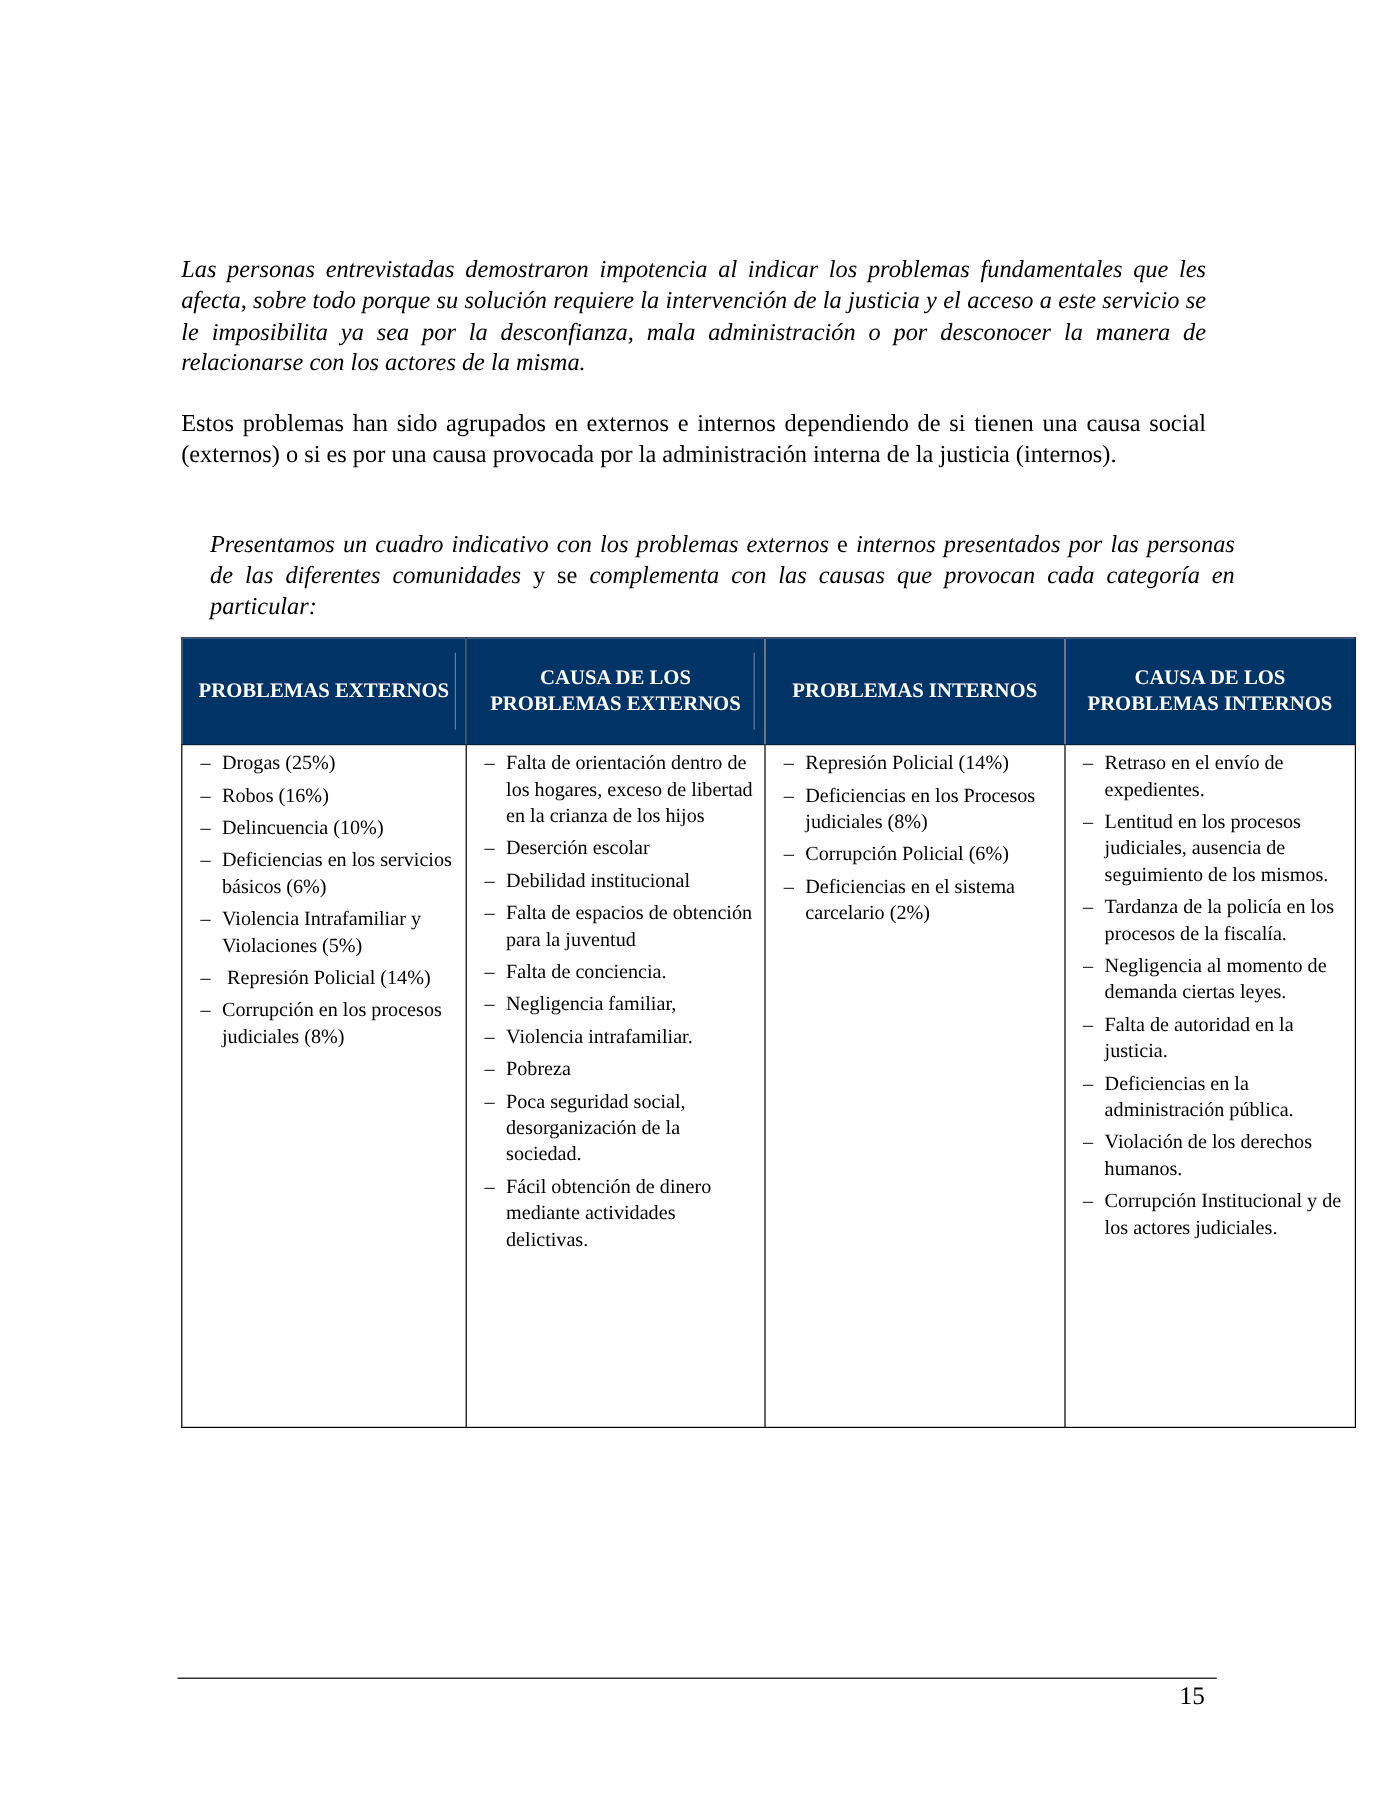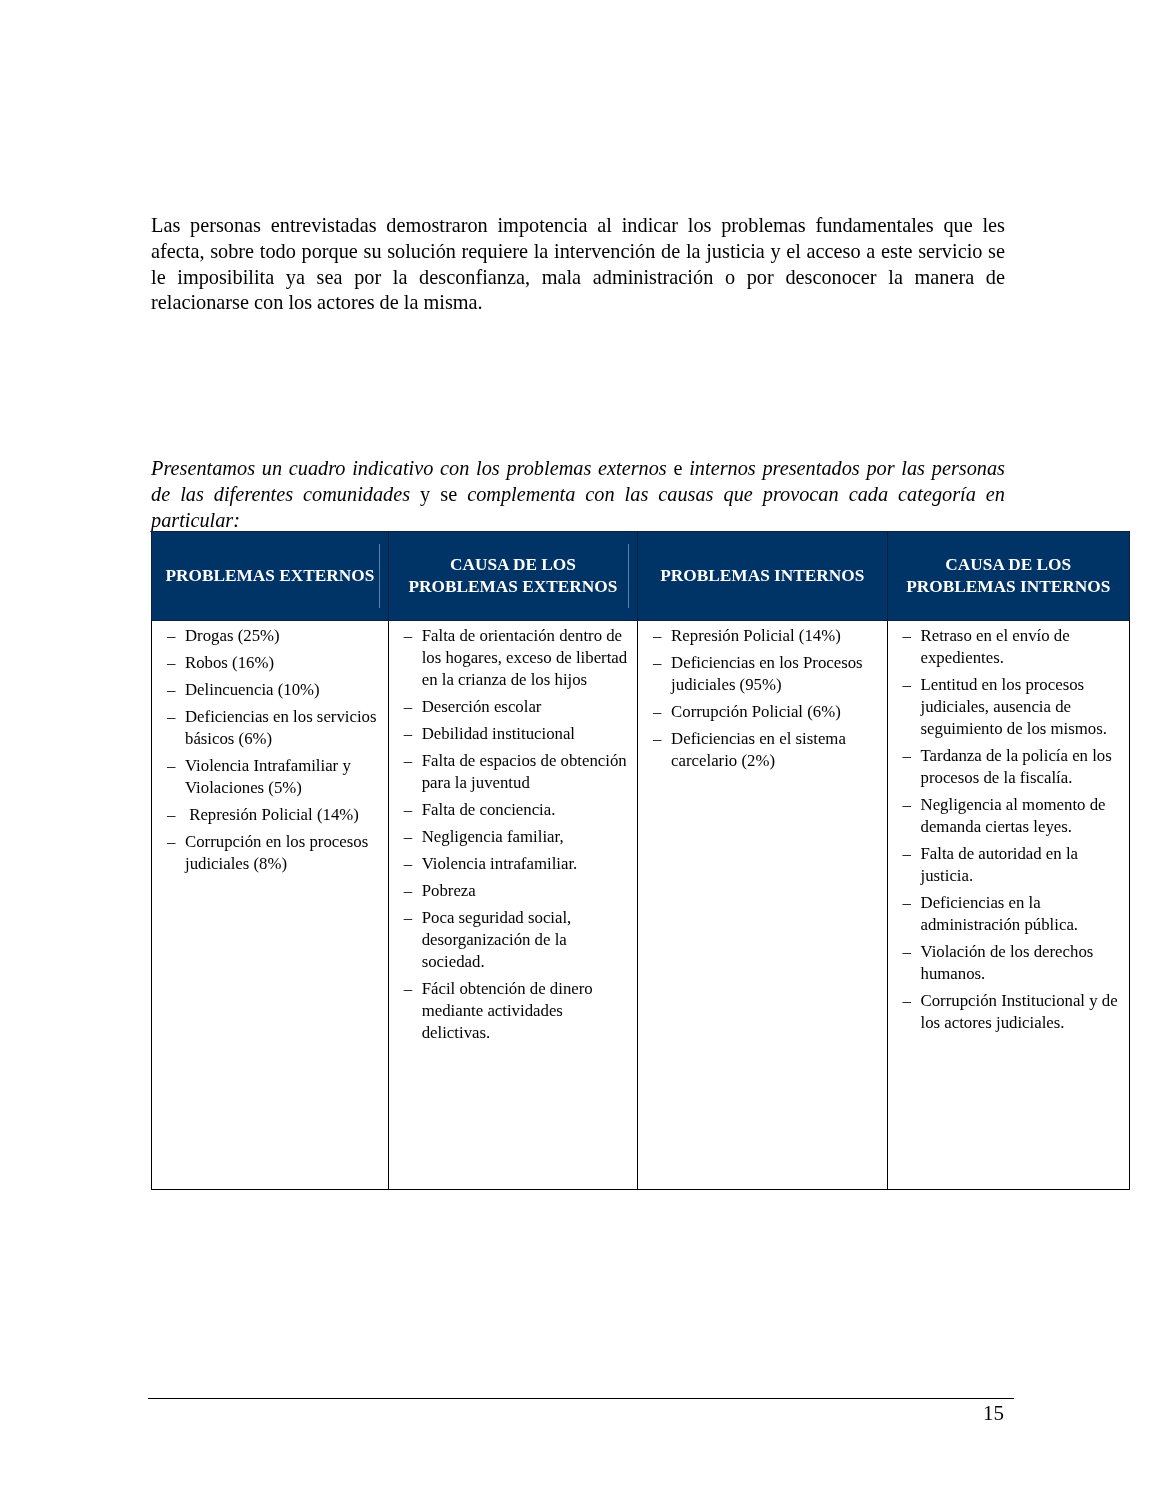--- a/index.html
+++ b/index.html
@@ -35,23 +35,23 @@
     }
     .para {
       position: absolute;
       left: 151px;
       width: 854px;
       font-size: 20.3px;
       line-height: 25.8px;
       text-align: justify;
       margin: 0;
     }
-    .para-1 { top: 213px; }
+    .para-1 { top: 213px; font-style: italic; }
     .para-2 { top: 341px; }
-    .para-3 { top: 456px; }
+    .para-3 { top: 442px; margin-left: 24px; }
     .para-3 .it { font-style: italic; }
 
     table.cuadro {
       position: absolute;
       left: 151px;
       top: 531px;
       width: 979px;
       border-collapse: collapse;
       table-layout: fixed;
     }
@@ -122,20 +122,21 @@
     }
   </style>
 </head>
 <body>
 
 <div class="page">
 
 
   <p class="para para-1">Las personas entrevistadas demostraron impotencia al indicar los problemas fundamentales que les afecta, sobre todo porque su solución requiere la intervención de la justicia y el acceso a este servicio se le imposibilita ya sea por la desconfianza, mala administración o por desconocer la manera de relacionarse con los actores de la misma.</p>
 
+  <p class="para para-2">Estos problemas han sido agrupados en externos e internos dependiendo de si tienen una causa social (externos) o si es por una causa provocada por la administración interna de la justicia (internos).</p>
 
   <p class="para para-3"><span class="it">Presentamos un cuadro indicativo con los problemas externos</span><span> e </span><span class="it">internos presentados por las personas de las diferentes comunidades</span><span> y se </span><span class="it">complementa con las causas que provocan cada categoría en particular:</span></p>
 
   <table class="cuadro">
     <colgroup>
       <col class="col-1">
         <col class="col-2">
         <col class="col-3">
         <col class="col-4">
     </colgroup>
@@ -170,21 +171,21 @@
             <li><span class="dash">–</span><span>Negligencia familiar,</span></li>
             <li><span class="dash">–</span><span>Violencia intrafamiliar.</span></li>
             <li><span class="dash">–</span><span>Pobreza</span></li>
             <li><span class="dash">–</span><span>Poca seguridad social, desorganización de la sociedad.</span></li>
             <li><span class="dash">–</span><span>Fácil obtención de dinero mediante actividades delictivas.</span></li>
           </ul>
         </td>
         <td>
           <ul>
             <li><span class="dash">–</span><span>Represión Policial (14%)</span></li>
-            <li><span class="dash">–</span><span>Deficiencias en los Procesos judiciales (95%)</span></li>
+            <li><span class="dash">–</span><span>Deficiencias en los Procesos judiciales (8%)</span></li>
             <li><span class="dash">–</span><span>Corrupción Policial (6%)</span></li>
             <li><span class="dash">–</span><span>Deficiencias en el sistema carcelario (2%)</span></li>
           </ul>
         </td>
         <td>
           <ul>
             <li><span class="dash">–</span><span>Retraso en el envío de expedientes.</span></li>
             <li><span class="dash">–</span><span>Lentitud en los procesos judiciales, ausencia de seguimiento de los mismos.</span></li>
             <li><span class="dash">–</span><span>Tardanza de la policía en los procesos de la fiscalía.</span></li>
             <li><span class="dash">–</span><span>Negligencia al momento de demanda ciertas leyes.</span></li>

